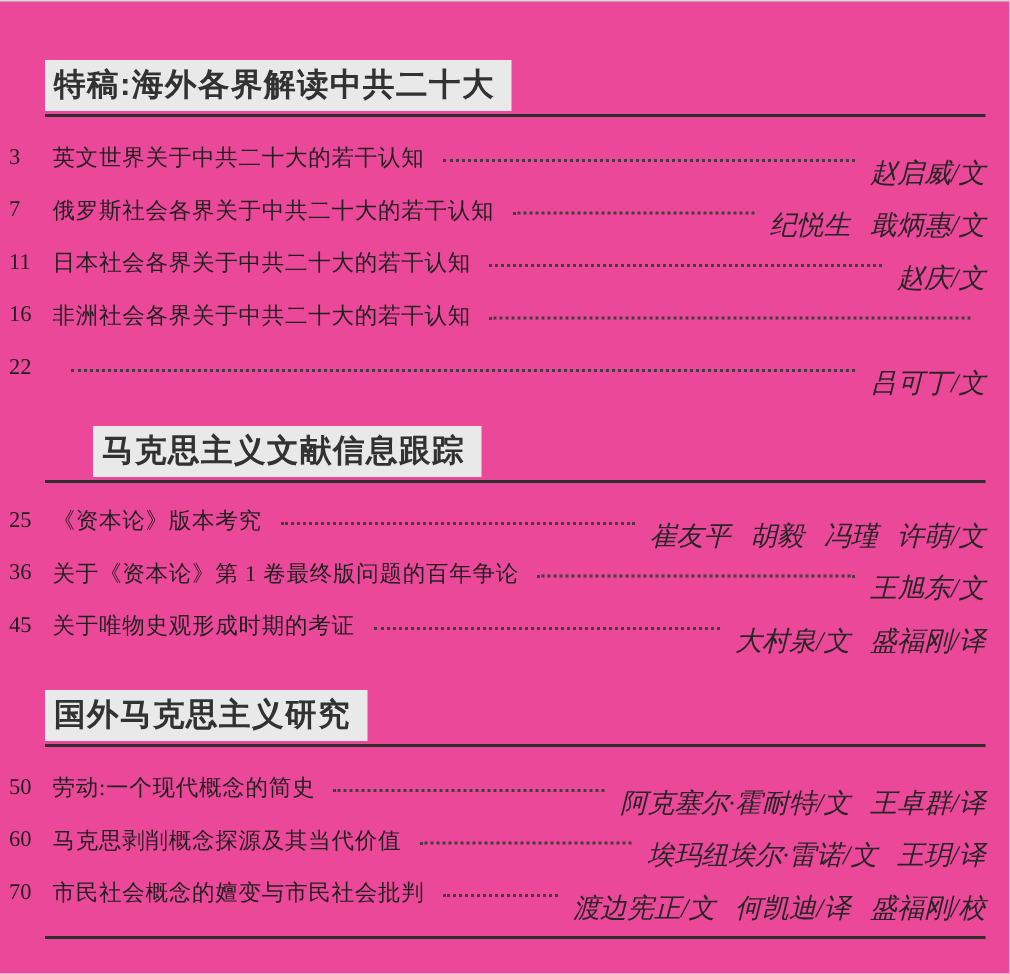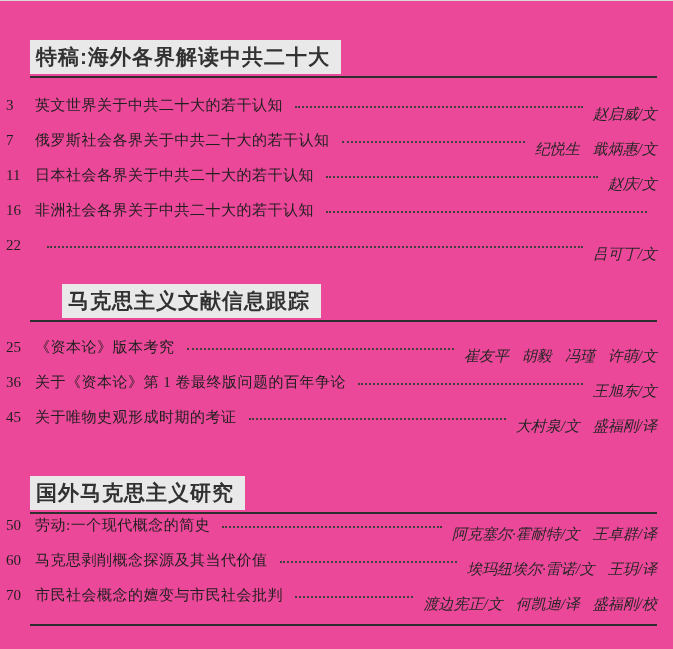--- a/index.html
+++ b/index.html
@@ -19,28 +19,28 @@
     padding:6px 11px 7px 6px;letter-spacing:1px;
   }
   .rows{position:absolute;left:6px;right:16px;}
   .row{display:flex;align-items:center;height:35px;font-size:15px;white-space:nowrap;}
   .num{width:29px;flex:none;font-size:15px;}
   .title{flex:none;letter-spacing:0.5px;}
   .leader{
     flex:1;align-self:center;height:0;min-width:18px;
     border-bottom:2px dotted #3f3f3f;margin:3px 10px 0 12px;
   }
-  .authors{flex:none;font-style:italic;font-size:15px;color:#262626;margin-top:18px;}
+  .authors{flex:none;font-style:italic;font-size:18px;color:#262626;margin-top:18px;}
   .author + .author{margin-left:13px;}
   .bottomline{position:absolute;top:624px;left:30px;right:16px;border-top:2px solid #2e2e2e;}
   #sec1-h{top:40px;}
   #rows1{top:88px;}
   #sec2-h{top:284px;padding-left:32px;}
   #rows2{top:330px;}
-  #sec3-h{top:460px;margin-top:16px;}
+  #sec3-h{top:460px;}
   #rows3{top:508px;}
 </style>
 </head>
 <body>
 
 <div class="page">
   <div class="topline"></div>
 
   <div class="section-header-wrap" id="sec1-h">
     <span class="section-header">特稿:海外各界解读中共二十大</span>

